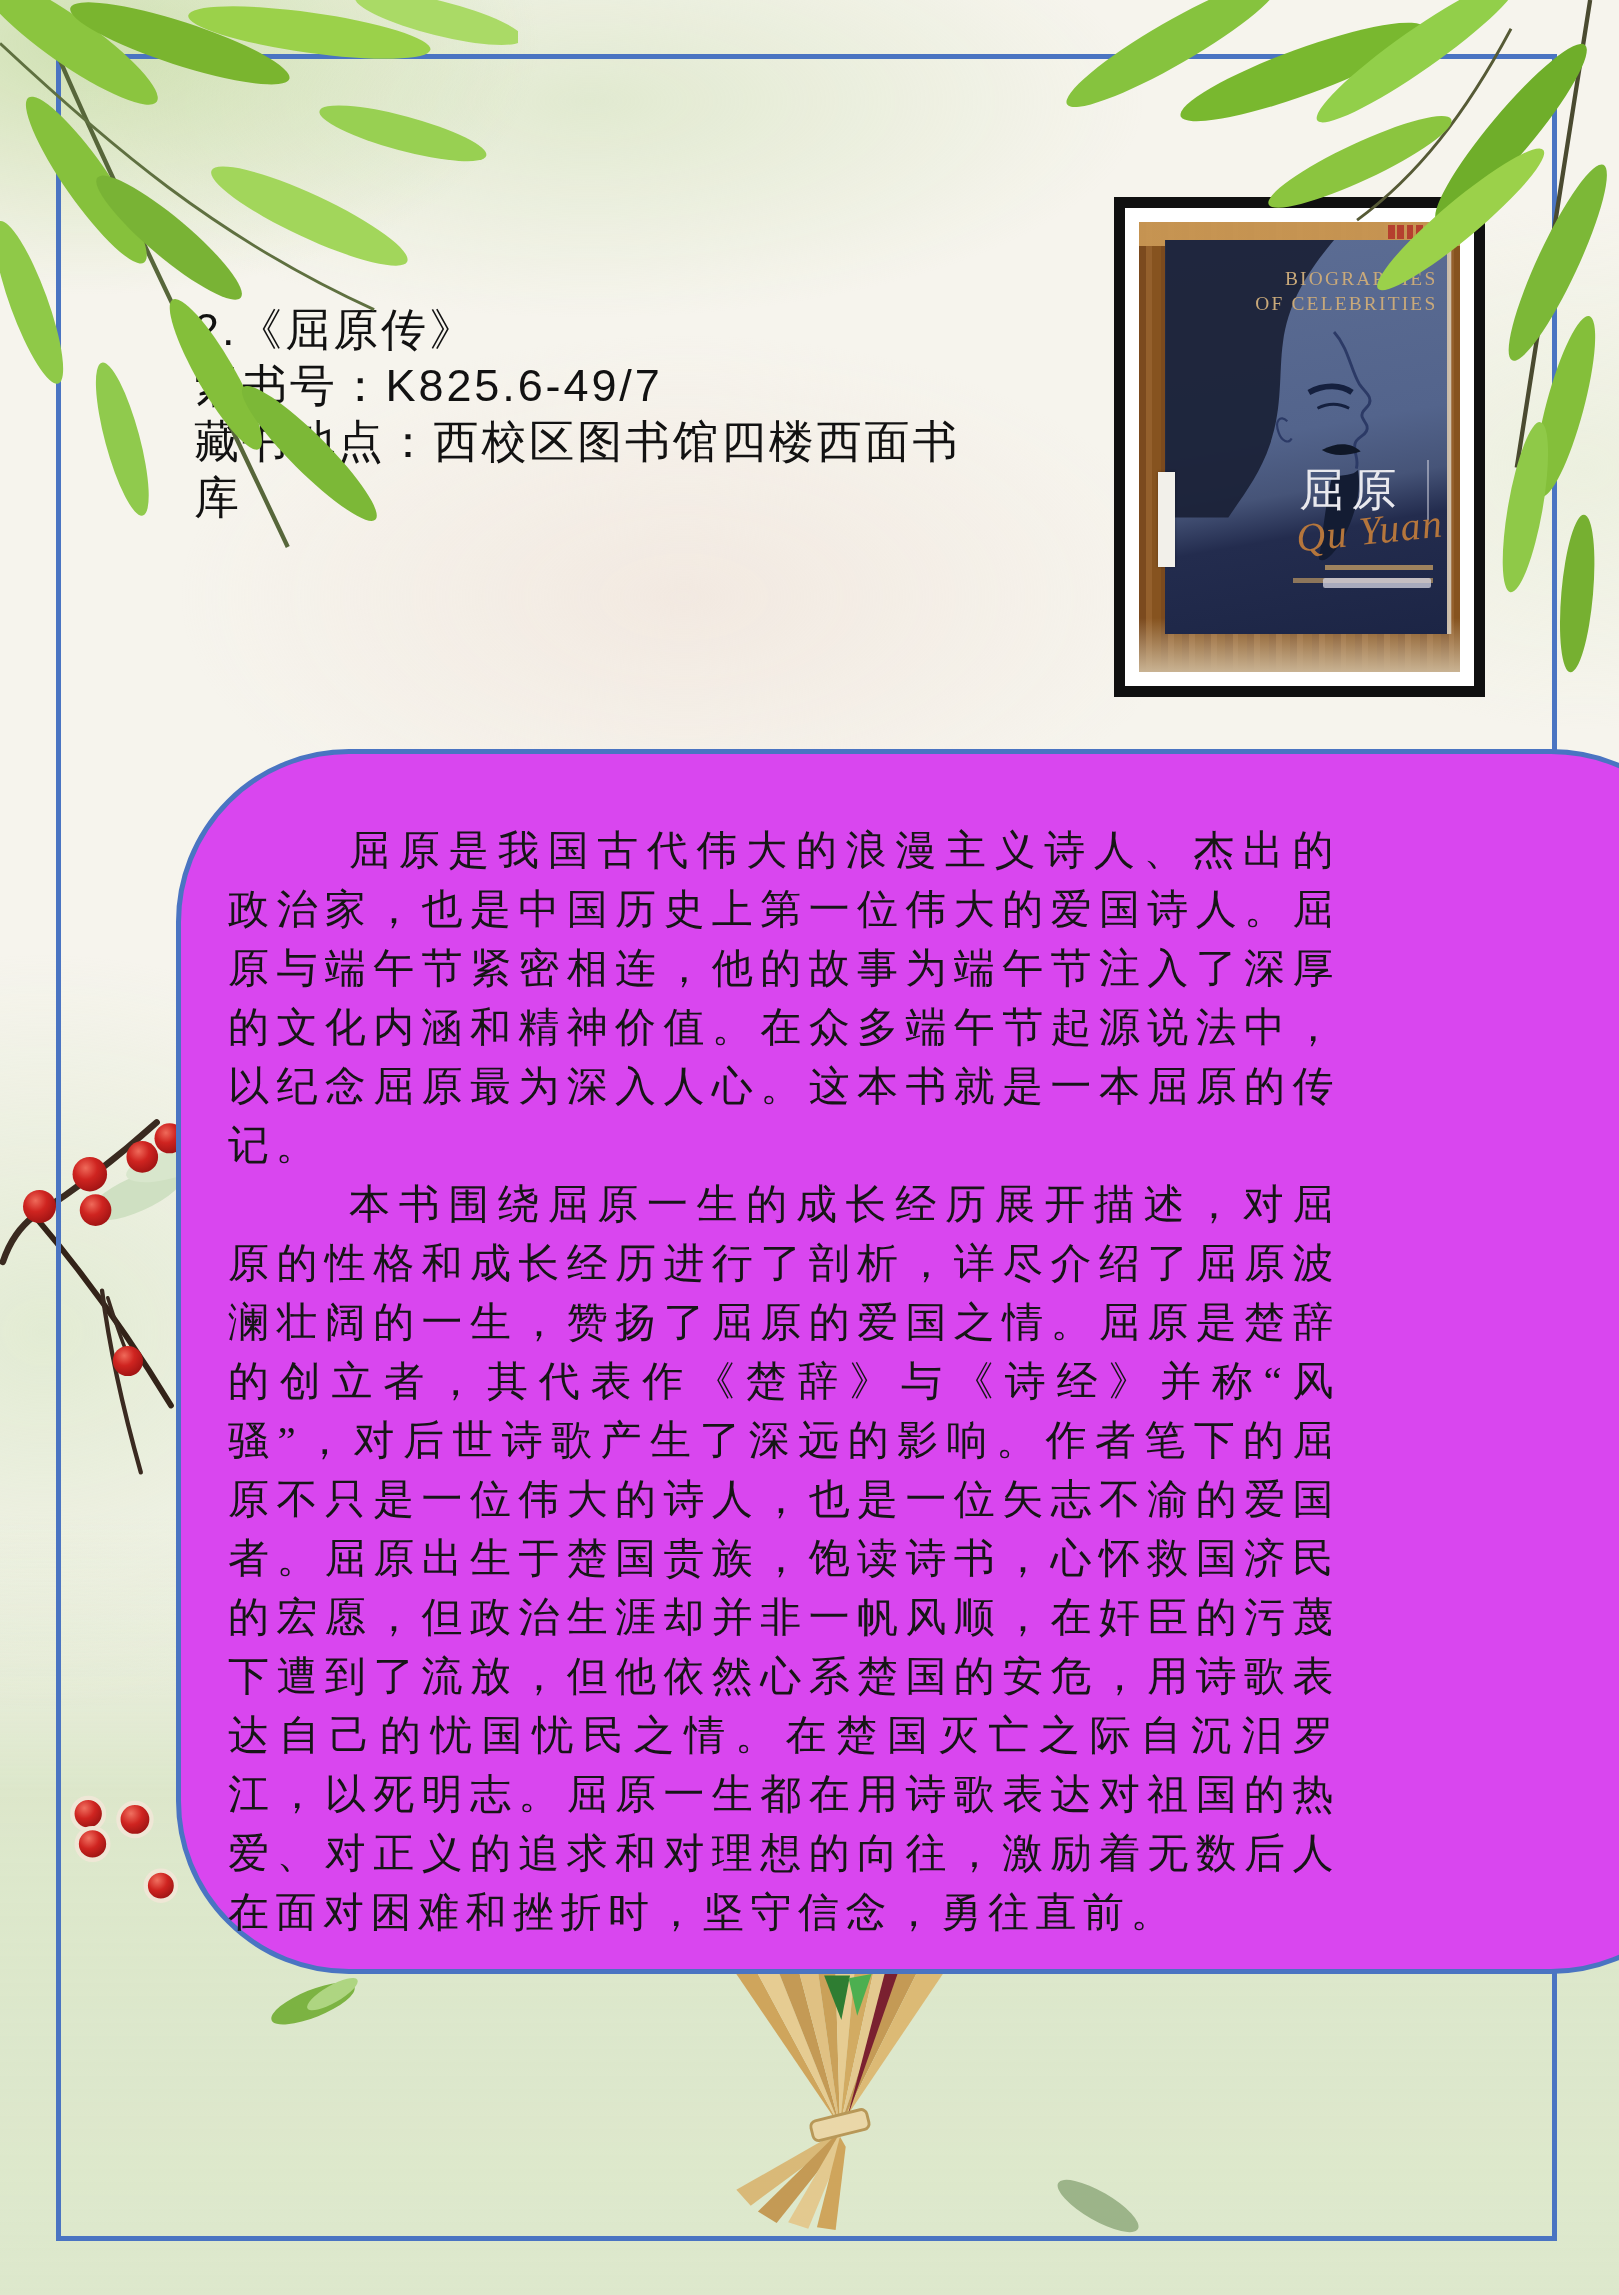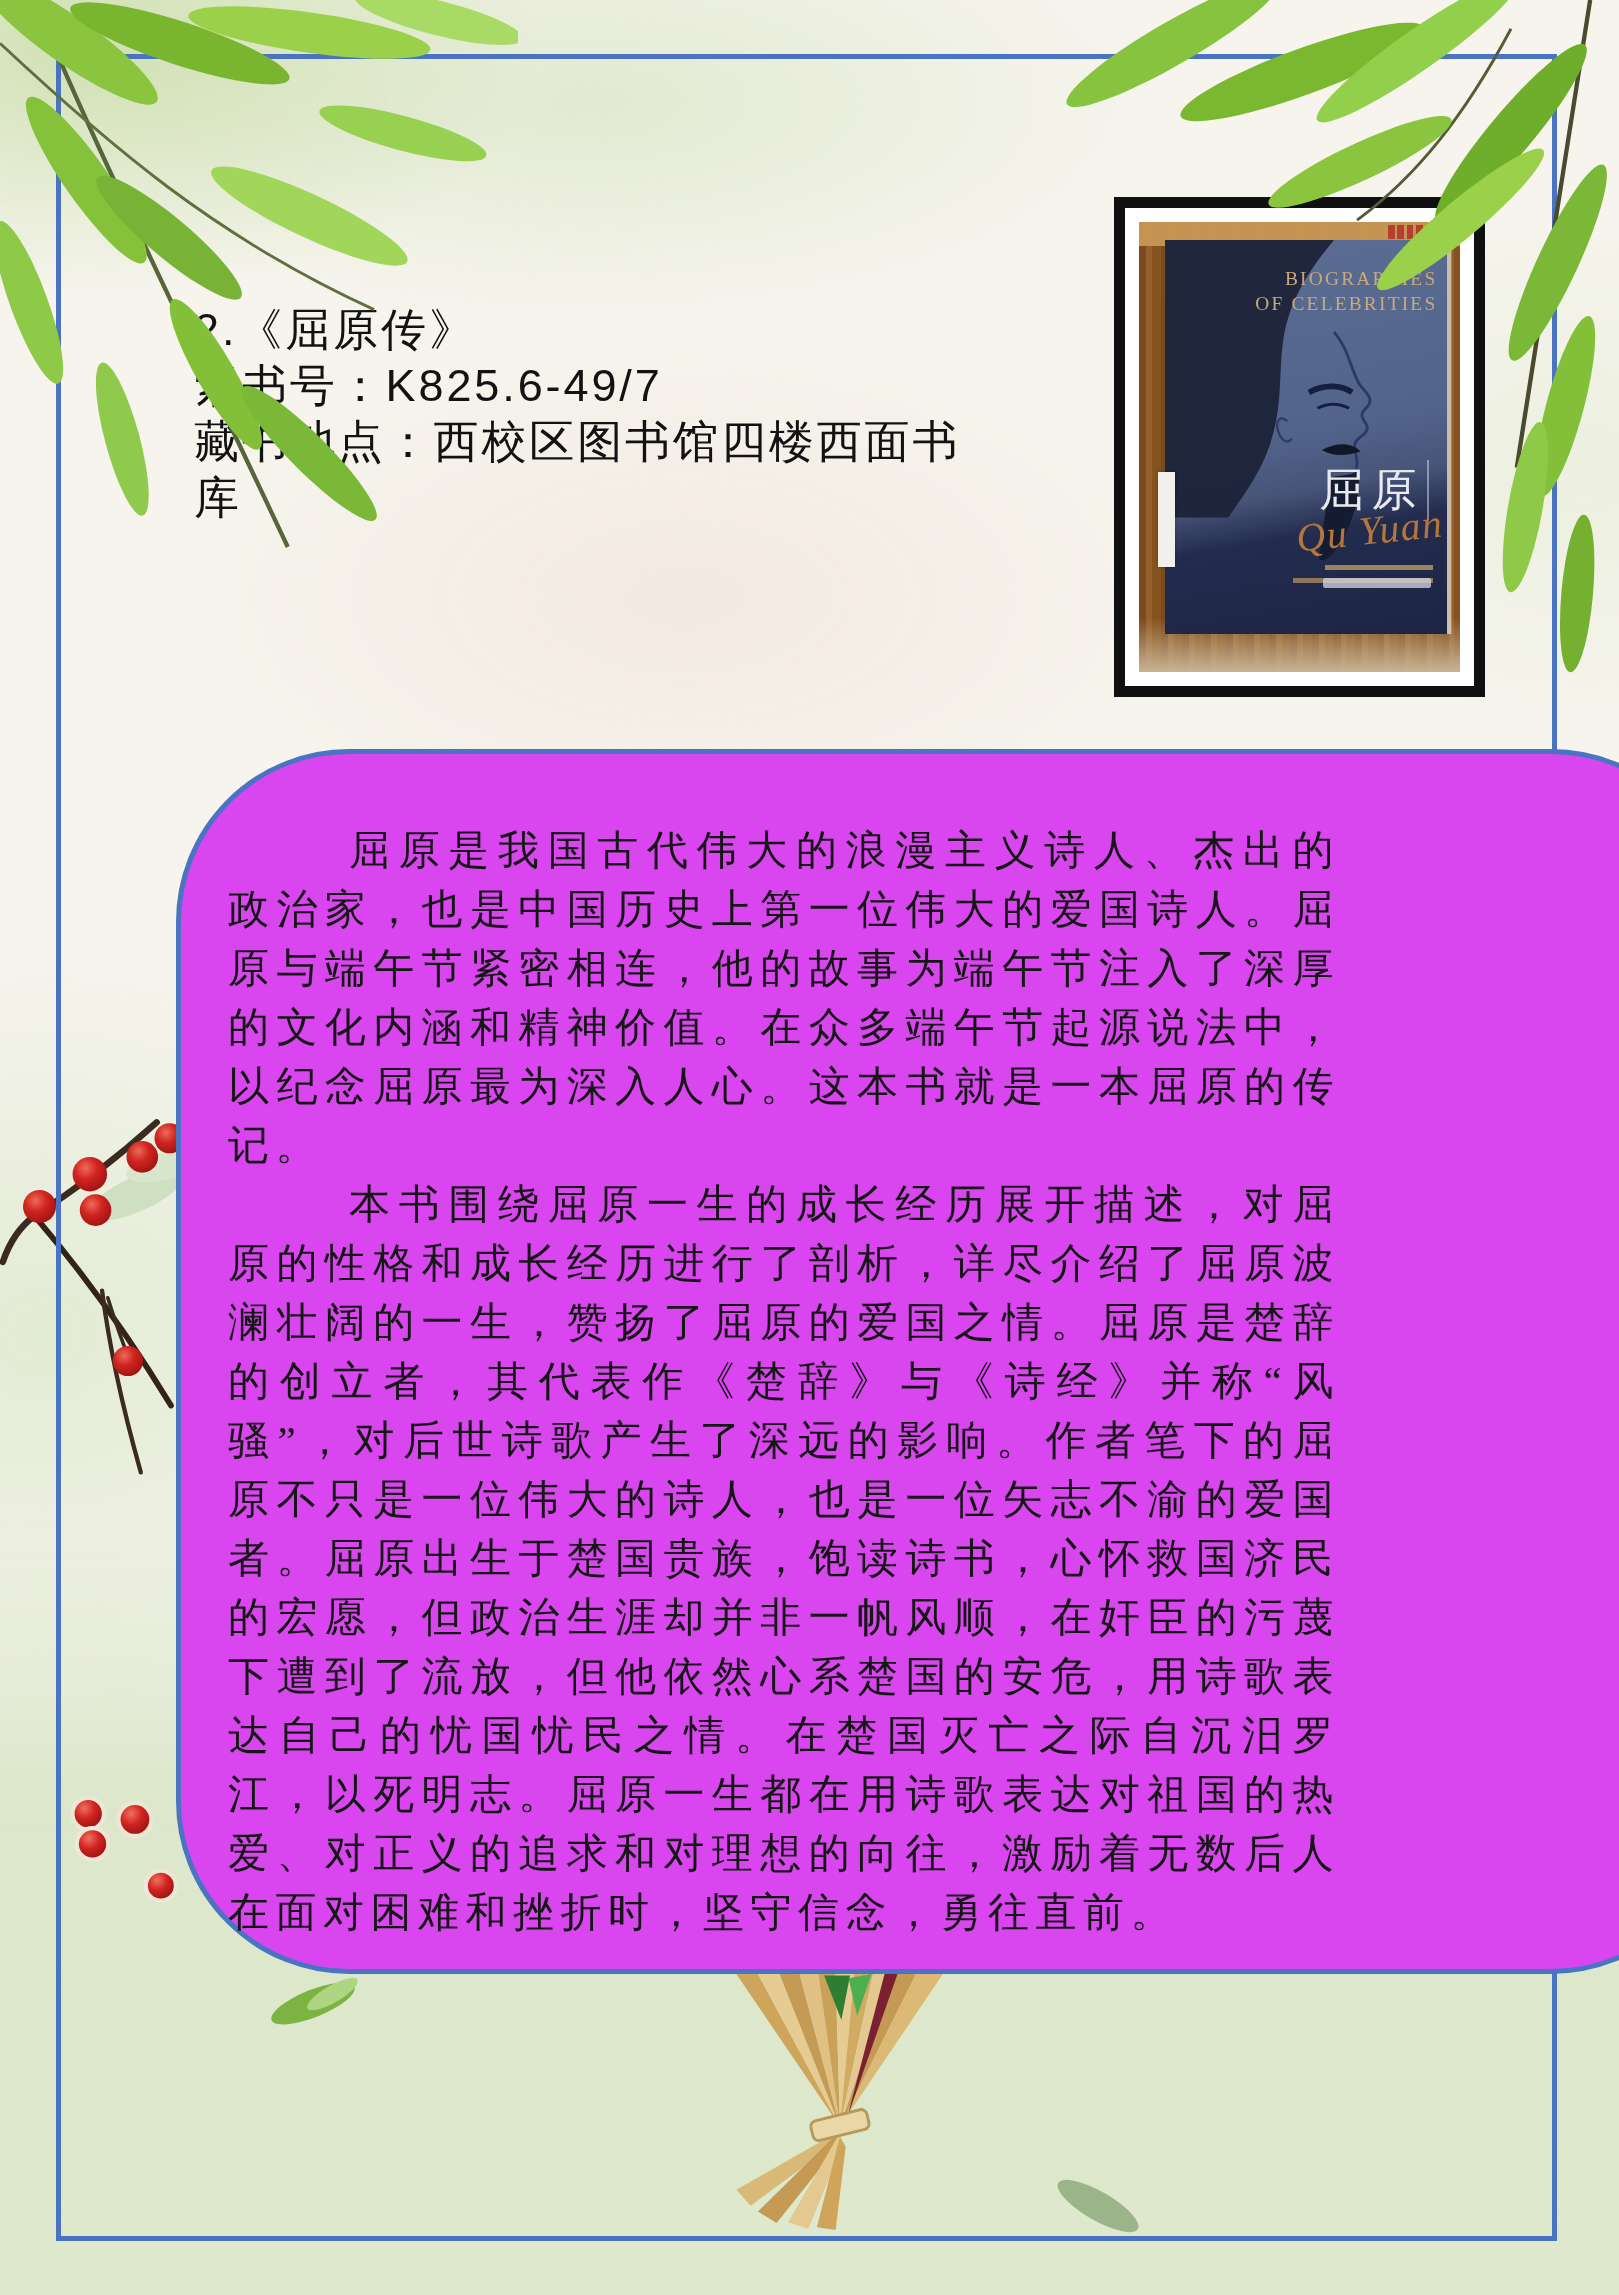--- a/index.html
+++ b/index.html
@@ -39,21 +39,21 @@
            linear-gradient(180deg, rgba(0,0,0,0) 88%, #c9b393 100%),
            repeating-linear-gradient(90deg,#7b4a1e 0 7.2px,#94602c 7.2px 13px,#86531f 13px 21.6px);}
   .bookcover{position:absolute;left:26px;top:17.3px;width:282px;height:394px;
          background:linear-gradient(170deg,#5c6d94 0%,#53648c 48%,#465478 62%,#232c4e 72%,#1c2545 100%);
          box-shadow:4.3px 0 0 rgba(222,216,204,0.8);}
   .cover-series{position:absolute;top:26px;right:10px;width:72%;text-align:right;
          font-family:"Liberation Serif", serif;color:#c9a97a;
          font-size:19.4px;line-height:25px;letter-spacing:2.2px;}
   .cover-title-cn{position:absolute;right:18.7px;top:220px;color:#e9e9ee;
          font-size:45px;letter-spacing:7.2px;font-weight:500;
-         border-right:2.2px solid rgba(220,220,230,0.5);padding-right:3px;}
+         border-right:2.2px solid rgba(220,220,230,0.5);padding-right:23px;}
   .cover-signature{position:absolute;right:4.3px;top:272px;width:86%;text-align:right;
          font-family:"Liberation Serif", serif;font-style:italic;color:#b5763c;
          font-size:40px;transform:rotate(-6deg);letter-spacing:1.4px;}
   .cover-smalltext1{position:absolute;right:14.4px;top:325px;width:108px;height:5.8px;
          background:rgba(200,160,100,0.75);}
   .cover-smalltext2{position:absolute;right:14.4px;top:338px;width:140px;height:5.8px;
          background:rgba(200,160,100,0.65);}
   .cover-publisher{position:absolute;right:16px;bottom:46px;width:108px;height:10px;
          background:rgba(215,215,228,0.75);border-radius:2.2px;}
   .spine-label{position:absolute;left:18.7px;top:250px;width:17.3px;height:95px;

